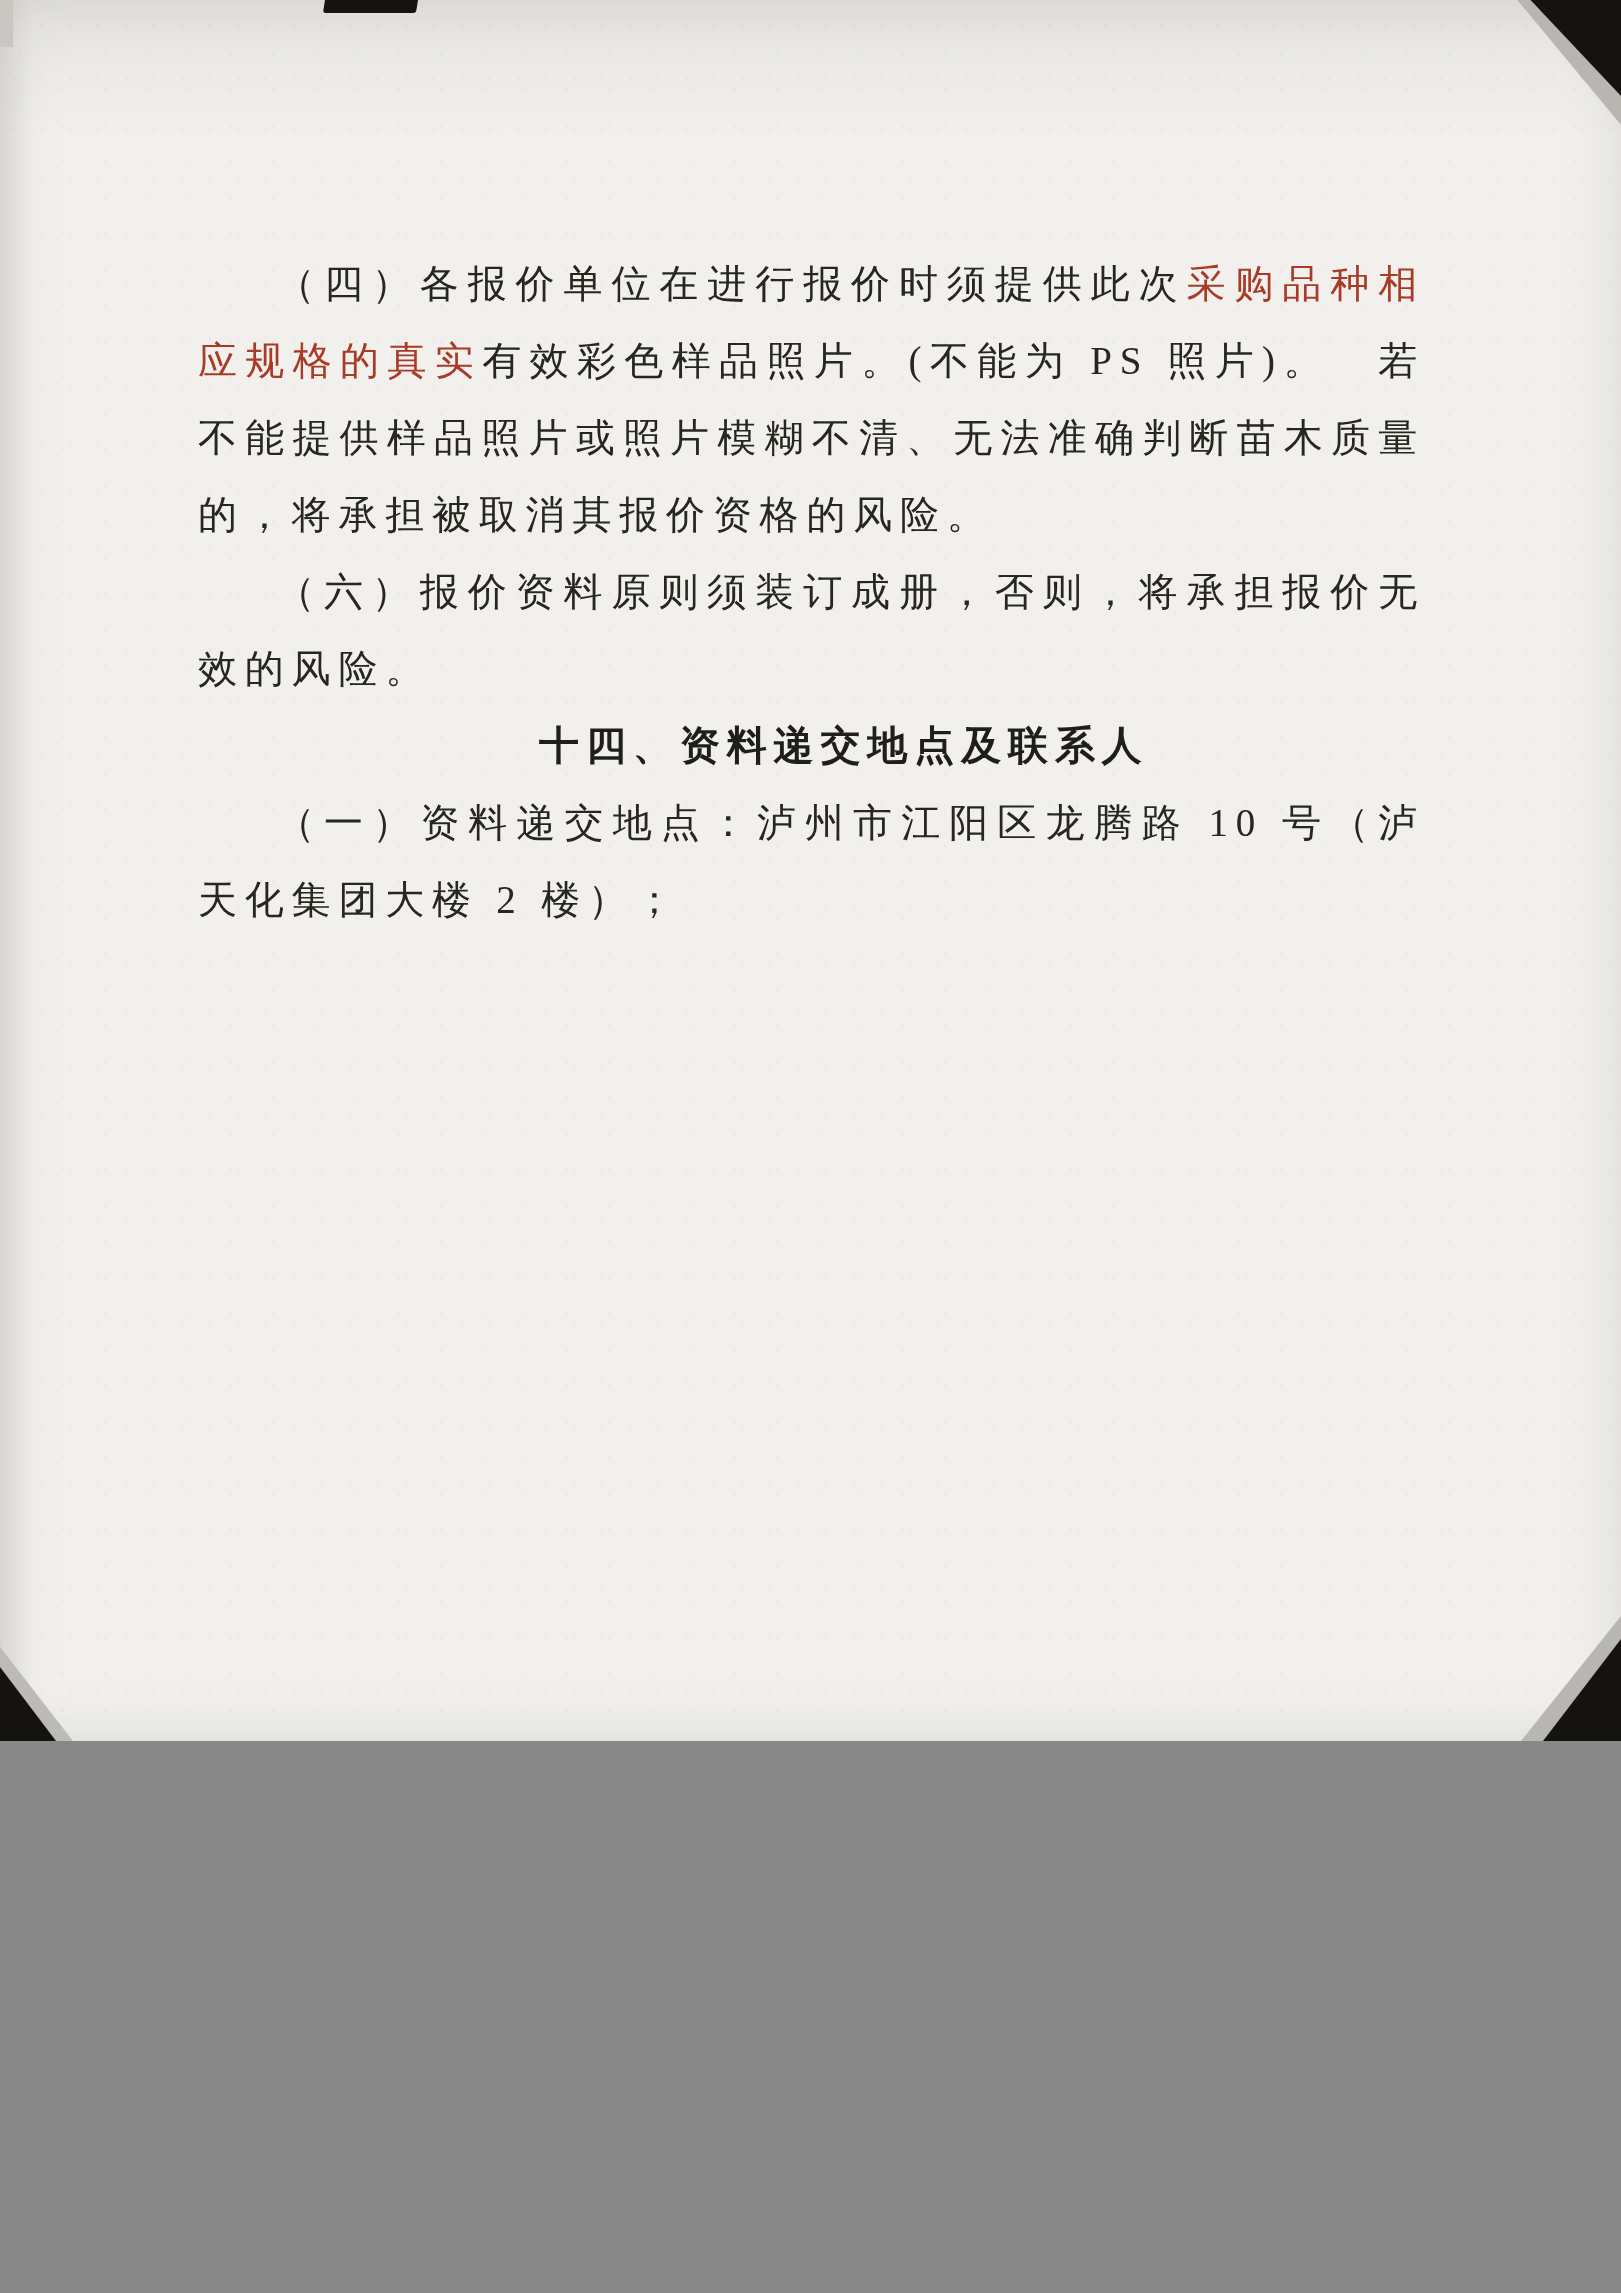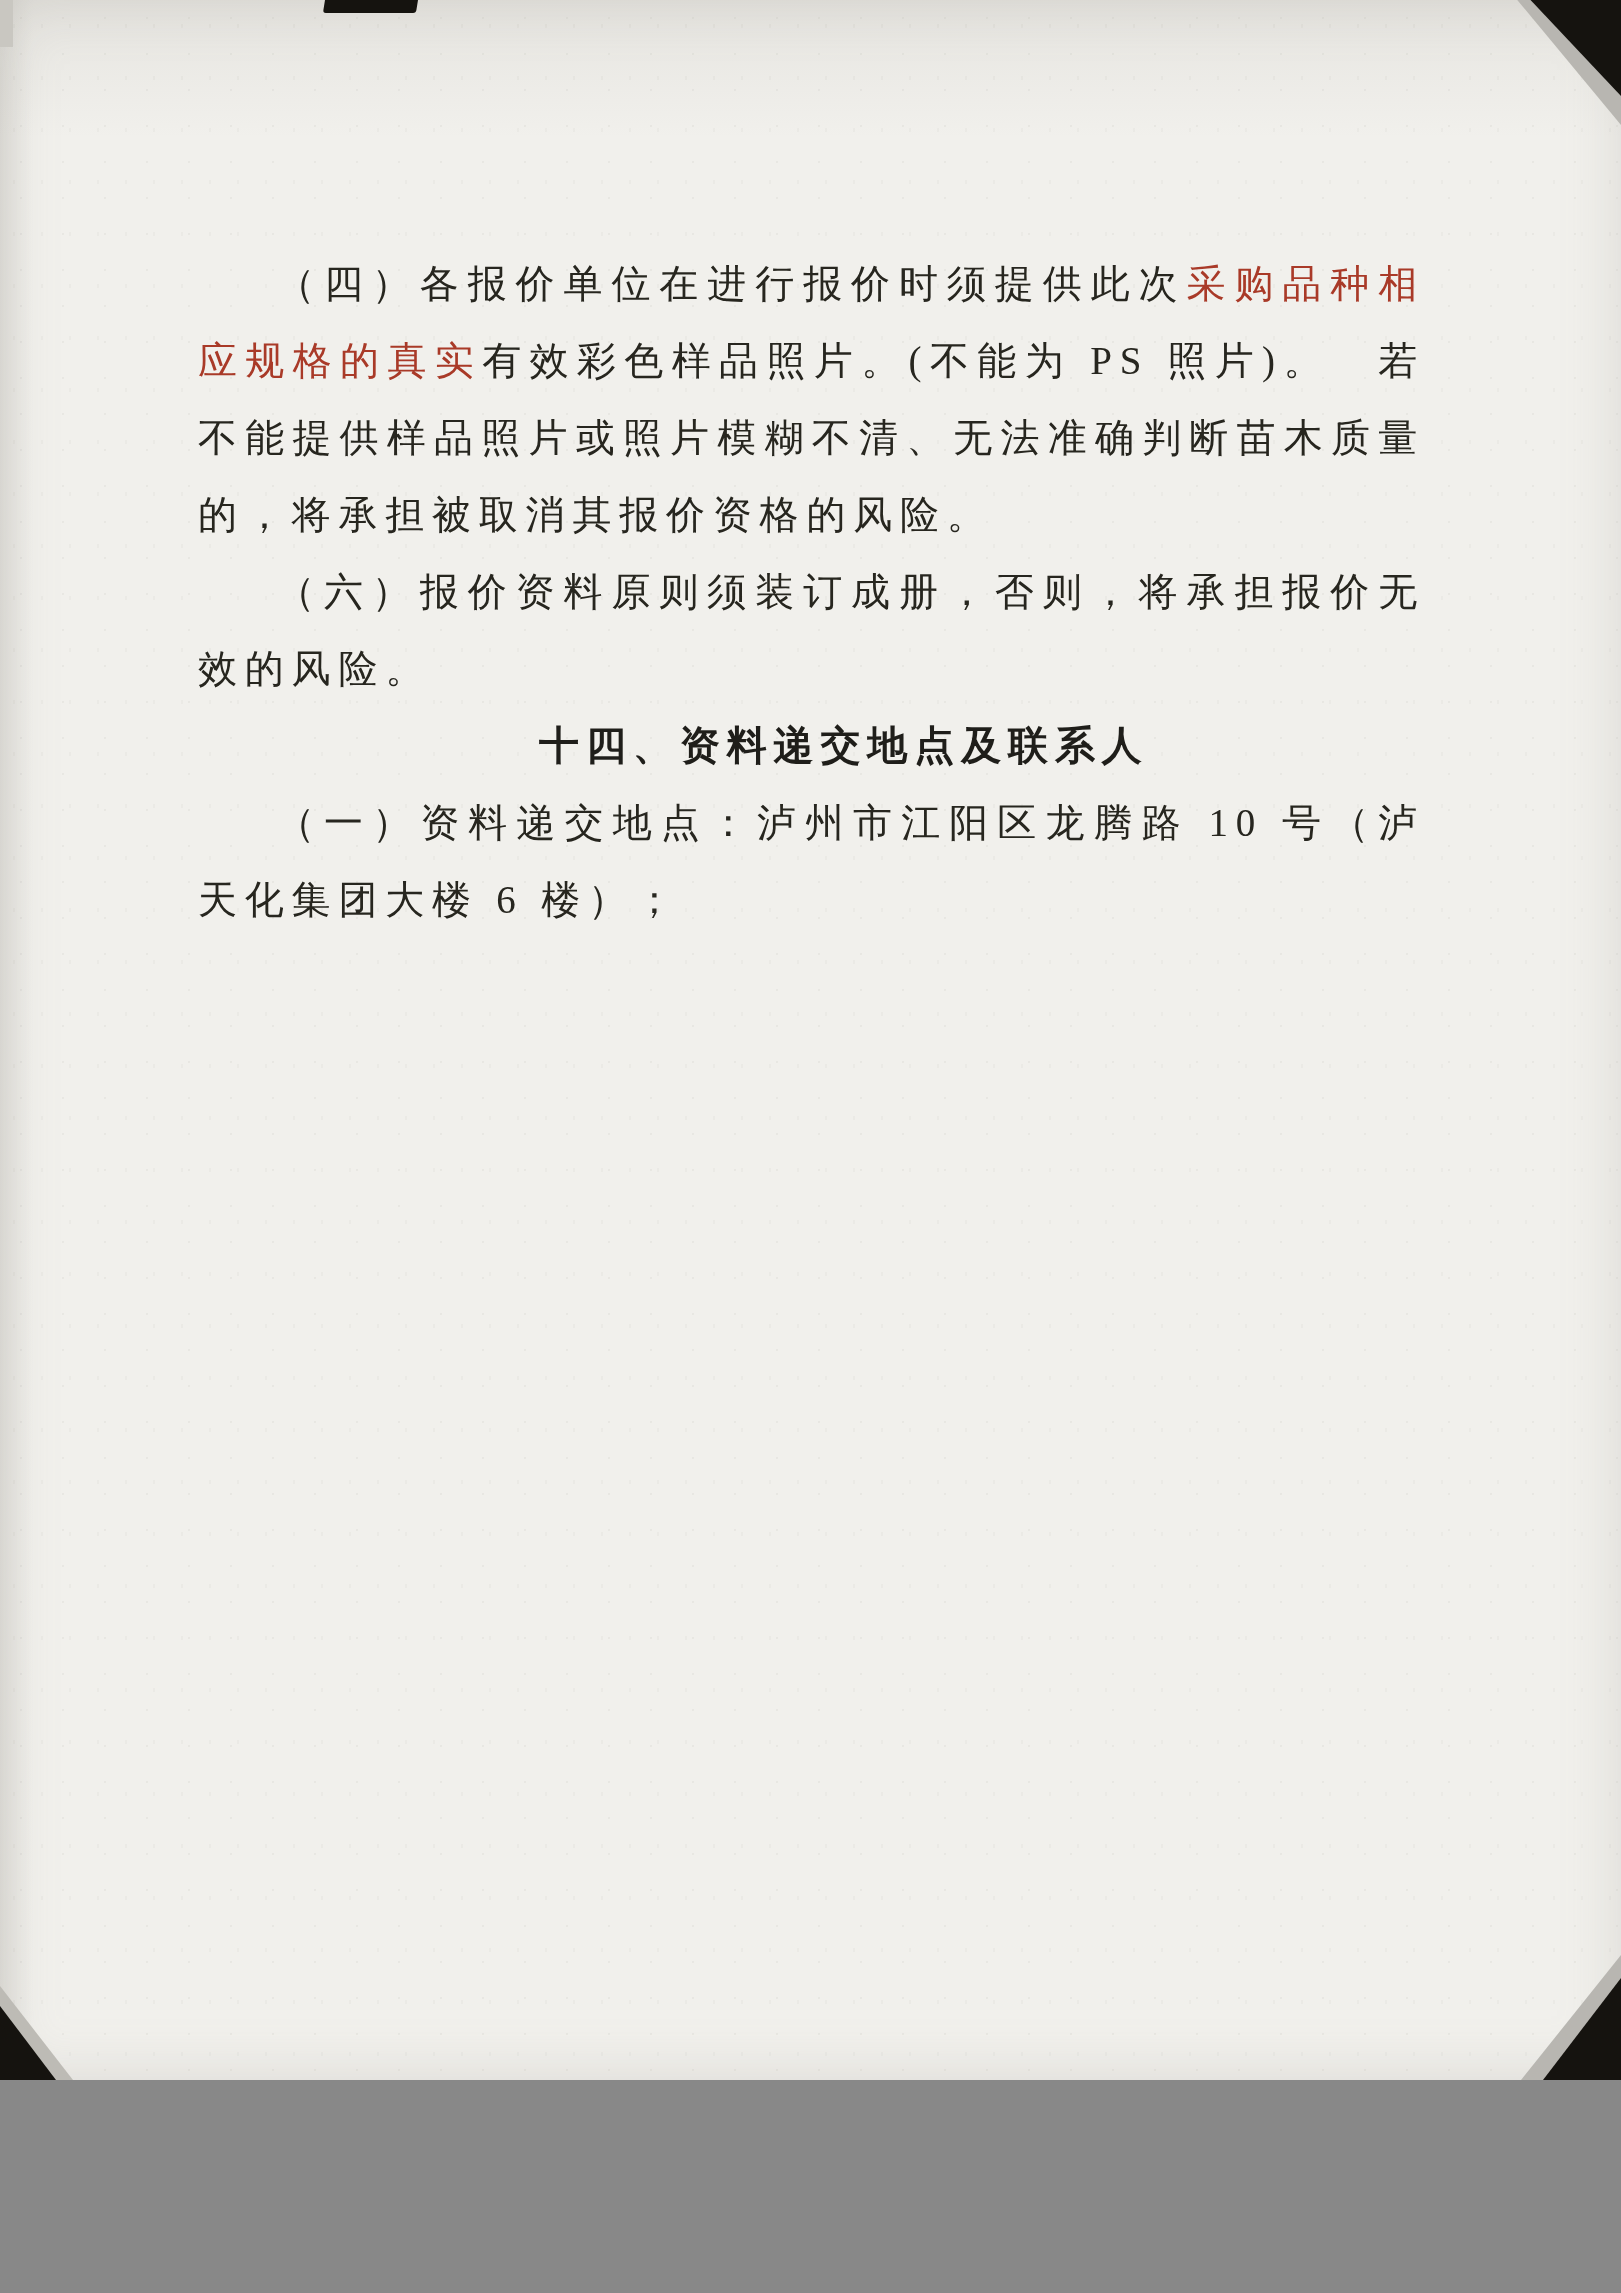--- a/index.html
+++ b/index.html
@@ -1,18 +1,18 @@
 <!DOCTYPE html>
 <html lang="zh" style="--ink: #27261f; --red-phrase: #a93a28; --red-date: #c03a1c; --paper: #f1f0ec;"><head>
 <meta charset="utf-8">
 <style>
   html,body{margin:0;padding:0;background:#888;}
   .page{
     position:relative;
-    width:1621px;height:2080px;
+    width:1621px;height:1741px;
     margin:0 auto;
     overflow:hidden;
     background-color:#f1f0ec;
     background-image:
       radial-gradient(rgba(118,116,108,0.07) 1.2px, transparent 1.4px),
       radial-gradient(rgba(118,116,108,0.05) 1px, transparent 1.2px),
       linear-gradient(180deg, rgba(201,199,193,0.28) 0, rgba(241,240,236,0) 137px),
       linear-gradient(90deg, rgba(190,188,182,0.30) 0, rgba(241,240,236,0) 33px);
     background-size: 42px 36px, 28px 52px, 100% 100%, 100% 100%;
     box-shadow: inset 0 0 59px rgba(150,148,140,0.25);
@@ -76,21 +76,21 @@
     <p><span>（四）各报价单位在进行报价时须提供此次</span><span class="red-phrase">采购品种相应规格的真实</span><span>有效彩色样品照片。(不能为 PS 照片)。　若不能提供样品照片或照片模糊不清、无法准确判断苗木质量的，将承担被取消其报价资格的风险。</span></p>
 
 
     <p>（六）报价资料原则须装订成册，否则，将承担报价无效的风险。</p>
 
 
 
 
     <h2 class="h14">十四、资料递交地点及联系人</h2>
 
-    <p>（一）资料递交地点：泸州市江阳区龙腾路 10 号（泸天化集团大楼 6 楼）；</p>
+    <p>（一）资料递交地点：泸州市江阳区龙腾路 10 号（泸天化集团大楼 2 楼）；</p>
 
 
   </div>
 
   <div class="footer">第 8 页 共 9 页</div>
 
 </div>
 
 
 </body></html>

